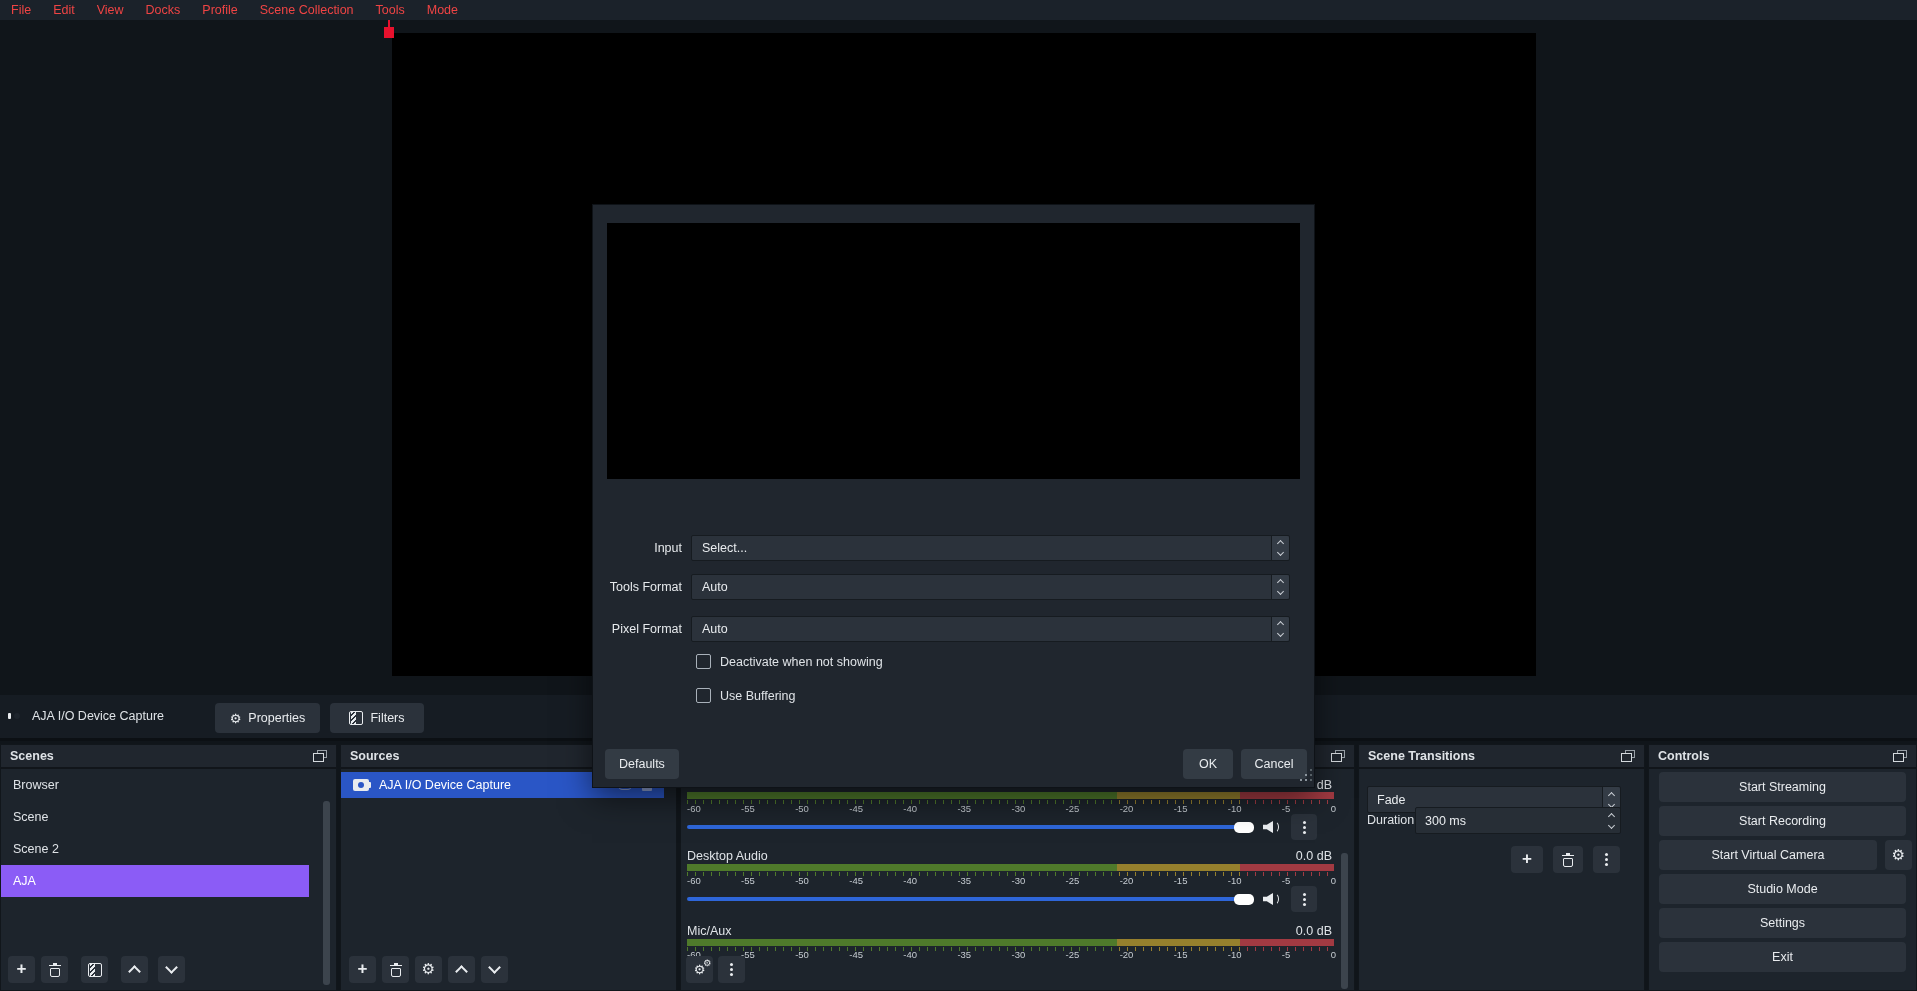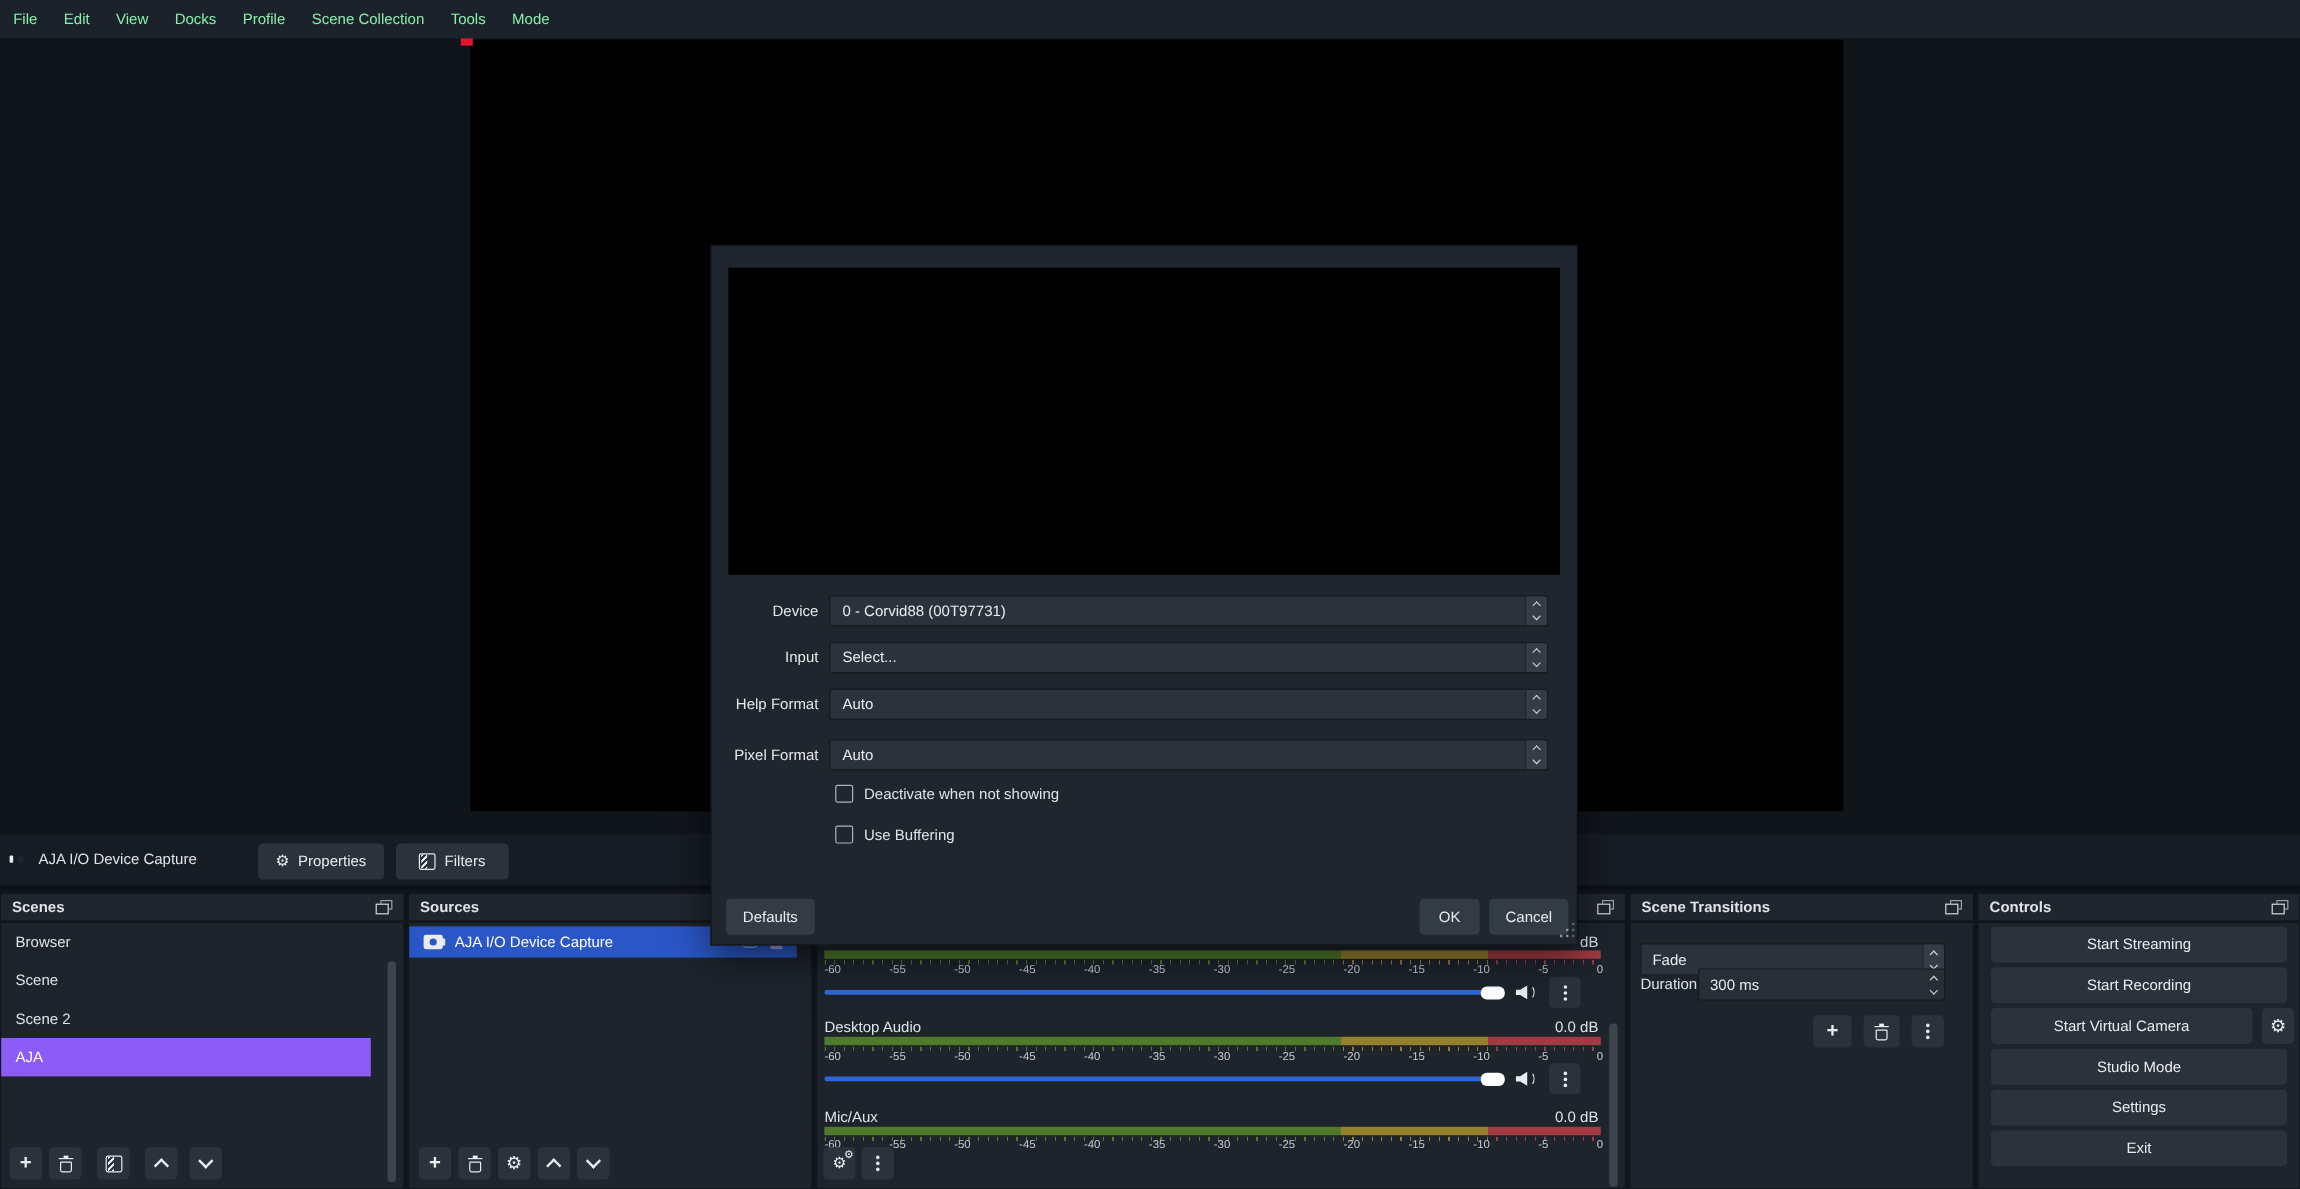--- a/index.html
+++ b/index.html
@@ -1,20 +1,20 @@
 <!DOCTYPE html>
 <html><head>
 <meta charset="utf-8">
 <style>
   *{box-sizing:border-box;margin:0;padding:0}
   html,body{width:1917px;height:991px}
   body{position:relative;background:#10151a;font-family:"Liberation Sans","DejaVu Sans",sans-serif;color:#dfe3e7;font-size:12.5px;overflow:hidden}
 
   
-  #menubar{position:absolute;left:0;top:0;right:0;height:32px;background:#1b222a;display:flex;align-items:flex-end;color:#86efac;z-index:2}
+  #menubar{position:absolute;left:0;top:0;right:0;height:20px;background:#1b222a;display:flex;align-items:flex-end;color:#ef4444;z-index:2}
   #menubar .mi{padding:0 11px;height:100%;display:flex;align-items:center;cursor:default}
 
   
   #canvas{position:absolute;left:392px;top:33px;width:1144px;height:643px;background:#000}
   #red-line{position:absolute;left:388px;top:13px;width:2px;height:15px;background:#e8112d}
   #red-handle{position:absolute;left:384px;top:27px;width:10px;height:11px;background:#e8112d}
 
   
   #srcbar{position:absolute;left:0;top:695px;width:100%;height:46px;background:#161c23;border-bottom:3px solid #0c1014}
   #srcbar .lbl{position:absolute;left:32px;top:14px}
@@ -380,42 +380,32 @@
     </div>
   <div class="cbtn" style="top:129px">Studio Mode</div>
   <div class="cbtn" style="top:163px">Settings</div>
   <div class="cbtn" style="top:197px">Exit</div>
 </div>
 
 <div id="dialog">
   <div id="dlg-body">
     <div id="dlg-preview"></div>
 
-    <div class="frow" style="top:291px">
-      <span class="flabel">Device</span>
-      <span class="fbox">
-        <span class="cval">0 - Corvid88 (00T97731)</span>
-        <span class="spincol">
-            <span class="cv up"></span>
-            <span class="cv dn"></span>
-          </span>
-      </span>
-    </div>
     <div class="frow" style="top:330px">
       <span class="flabel">Input</span>
       <span class="fbox">
         <span class="cval">Select...</span>
         <span class="spincol">
             <span class="cv up"></span>
             <span class="cv dn"></span>
           </span>
       </span>
     </div>
     <div class="frow" style="top:369px">
-      <span class="flabel">Help Format</span>
+      <span class="flabel">Tools Format</span>
       <span class="fbox">
         <span class="cval">Auto</span>
         <span class="spincol">
             <span class="cv up"></span>
             <span class="cv dn"></span>
           </span>
       </span>
     </div>
     <div class="frow" style="top:411px">
       <span class="flabel">Pixel Format</span>

